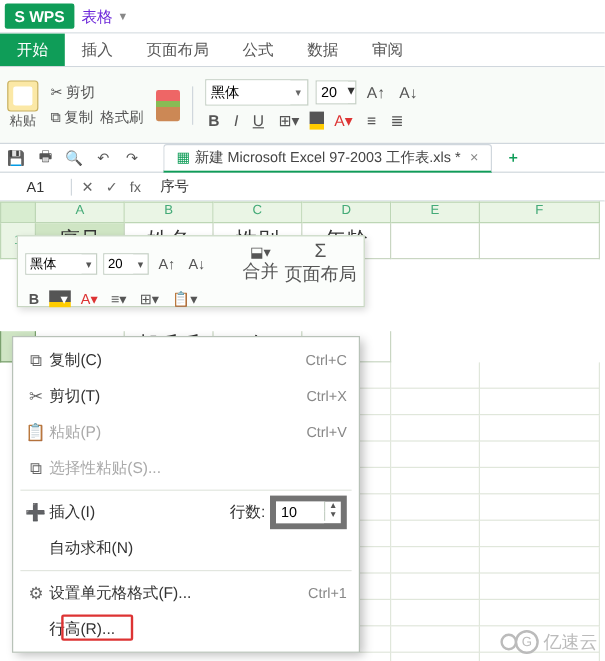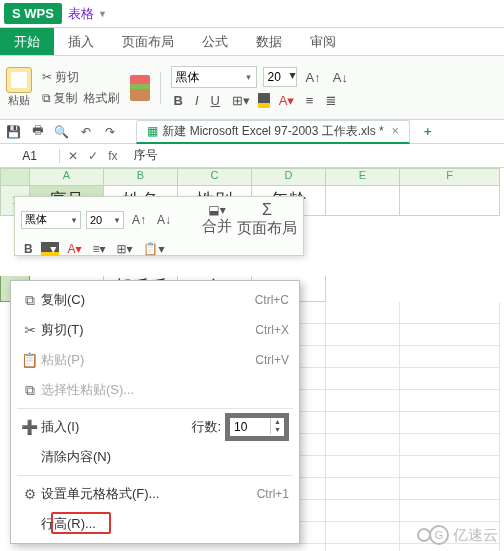--- a/index.html
+++ b/index.html
@@ -342,21 +342,21 @@
         <input value="10" style="">
         <span class="spin-btns">
           <span>▲</span>
           <span>▼</span>
         </span>
       </span>
     </span>
   </div>
   <div class="cm-item">
     <span class="cm-ico"></span>
-    <span class="cm-label">清除内容(N)</span>
+    <span class="cm-label">自动求和(N)</span>
   </div>
   <div class="cm-sep"></div>
   <div class="cm-item">
     <span class="cm-ico">⚙</span>
     <span class="cm-label">设置单元格格式(F)...</span>
     <span class="cm-sh">Ctrl+1</span>
   </div>
   <div class="cm-item hl">
     <span class="cm-ico"></span>
     <span class="cm-label">行高(R)...</span>

